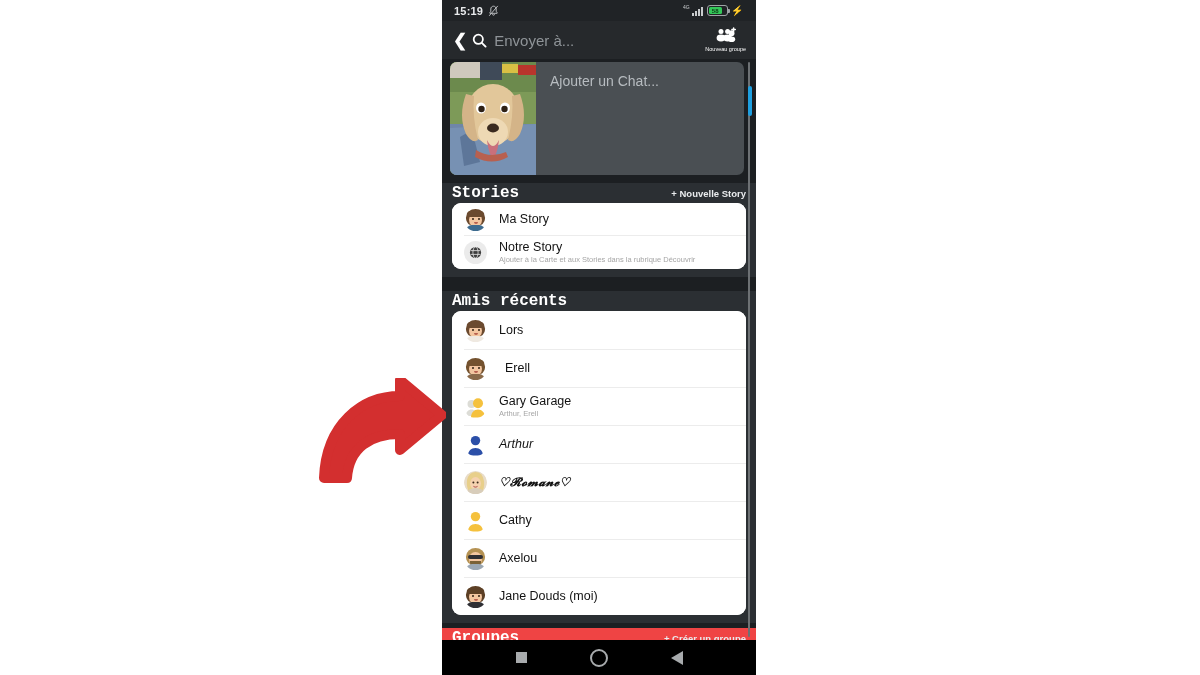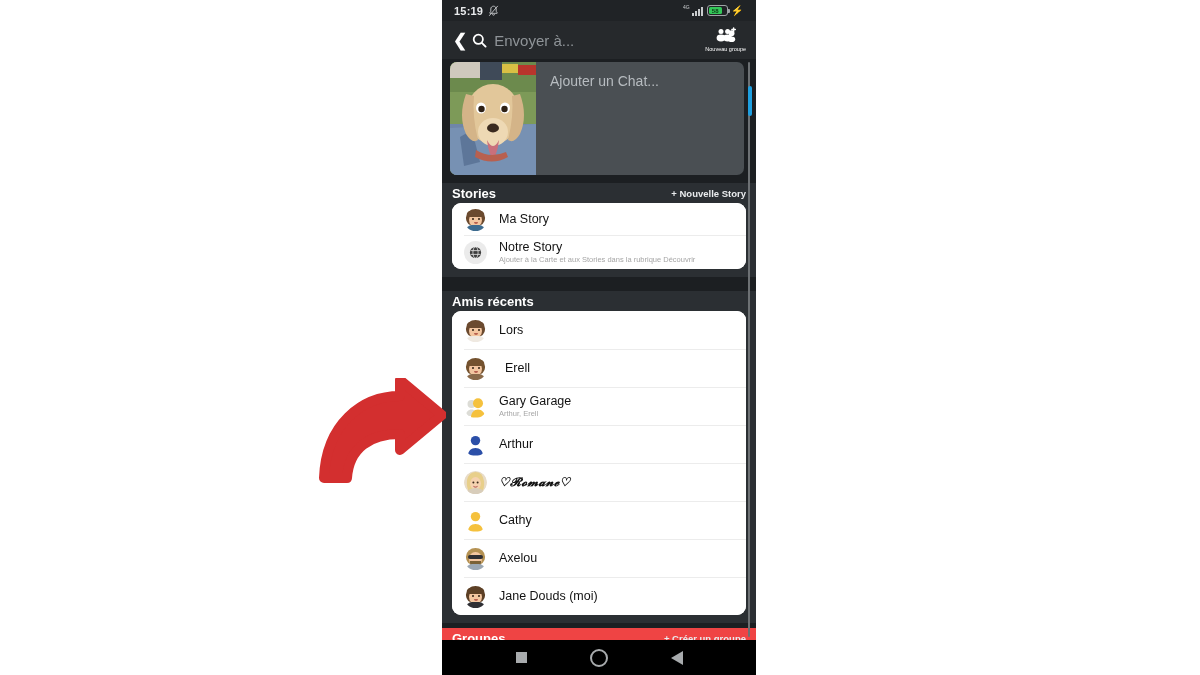--- a/index.html
+++ b/index.html
@@ -168,22 +168,23 @@
   .section-header {
     display: flex;
     align-items: center;
     justify-content: space-between;
     padding: 0 10px;
     box-sizing: border-box;
     height: 20px;
   }
   .section-title {
     color: #ffffff;
-    font-size: 13px;
+    font-size: 16px;
     font-weight: bold;
+    font-family: Liberation Mono, monospace;
   }
   .section-action {
     color: #e9ebed;
     font-size: 9.5px;
     font-weight: bold;
     cursor: pointer;
   }
 
   
   .list-card {
@@ -517,21 +518,21 @@
             <circle cx="14" cy="8.2" r="5" fill="#f5c13d"></circle>
             <path d="M7 22.5c0-4.8 3.1-8 7-8s7 3.2 7 8z" fill="#f5c13d"></path>
           </svg>
         </div>
         <div class="row-text">
           <span class="row-name">Gary Garage</span>
           <span class="row-sub">Arthur, Erell</span>
         </div>
       </div>
 
-      <div class="list-row" style="height:38px;">
+      <div class="list-row" style="height:38px;font-style:italic;">
         <div class="row-avatar">
           <svg class="silhouette" width="23" height="23" viewBox="0 0 23 23">
             <circle cx="11.5" cy="7.6" r="4.7" fill="#2b4fa8"></circle>
             <path d="M4 22.5c0-4.6 3-7.6 7.5-7.6s7.5 3 7.5 7.6z" fill="#2b4fa8"></path>
           </svg>
         </div>
         <div class="row-text">
           <span class="row-name">Arthur</span>
         </div>
       </div>

